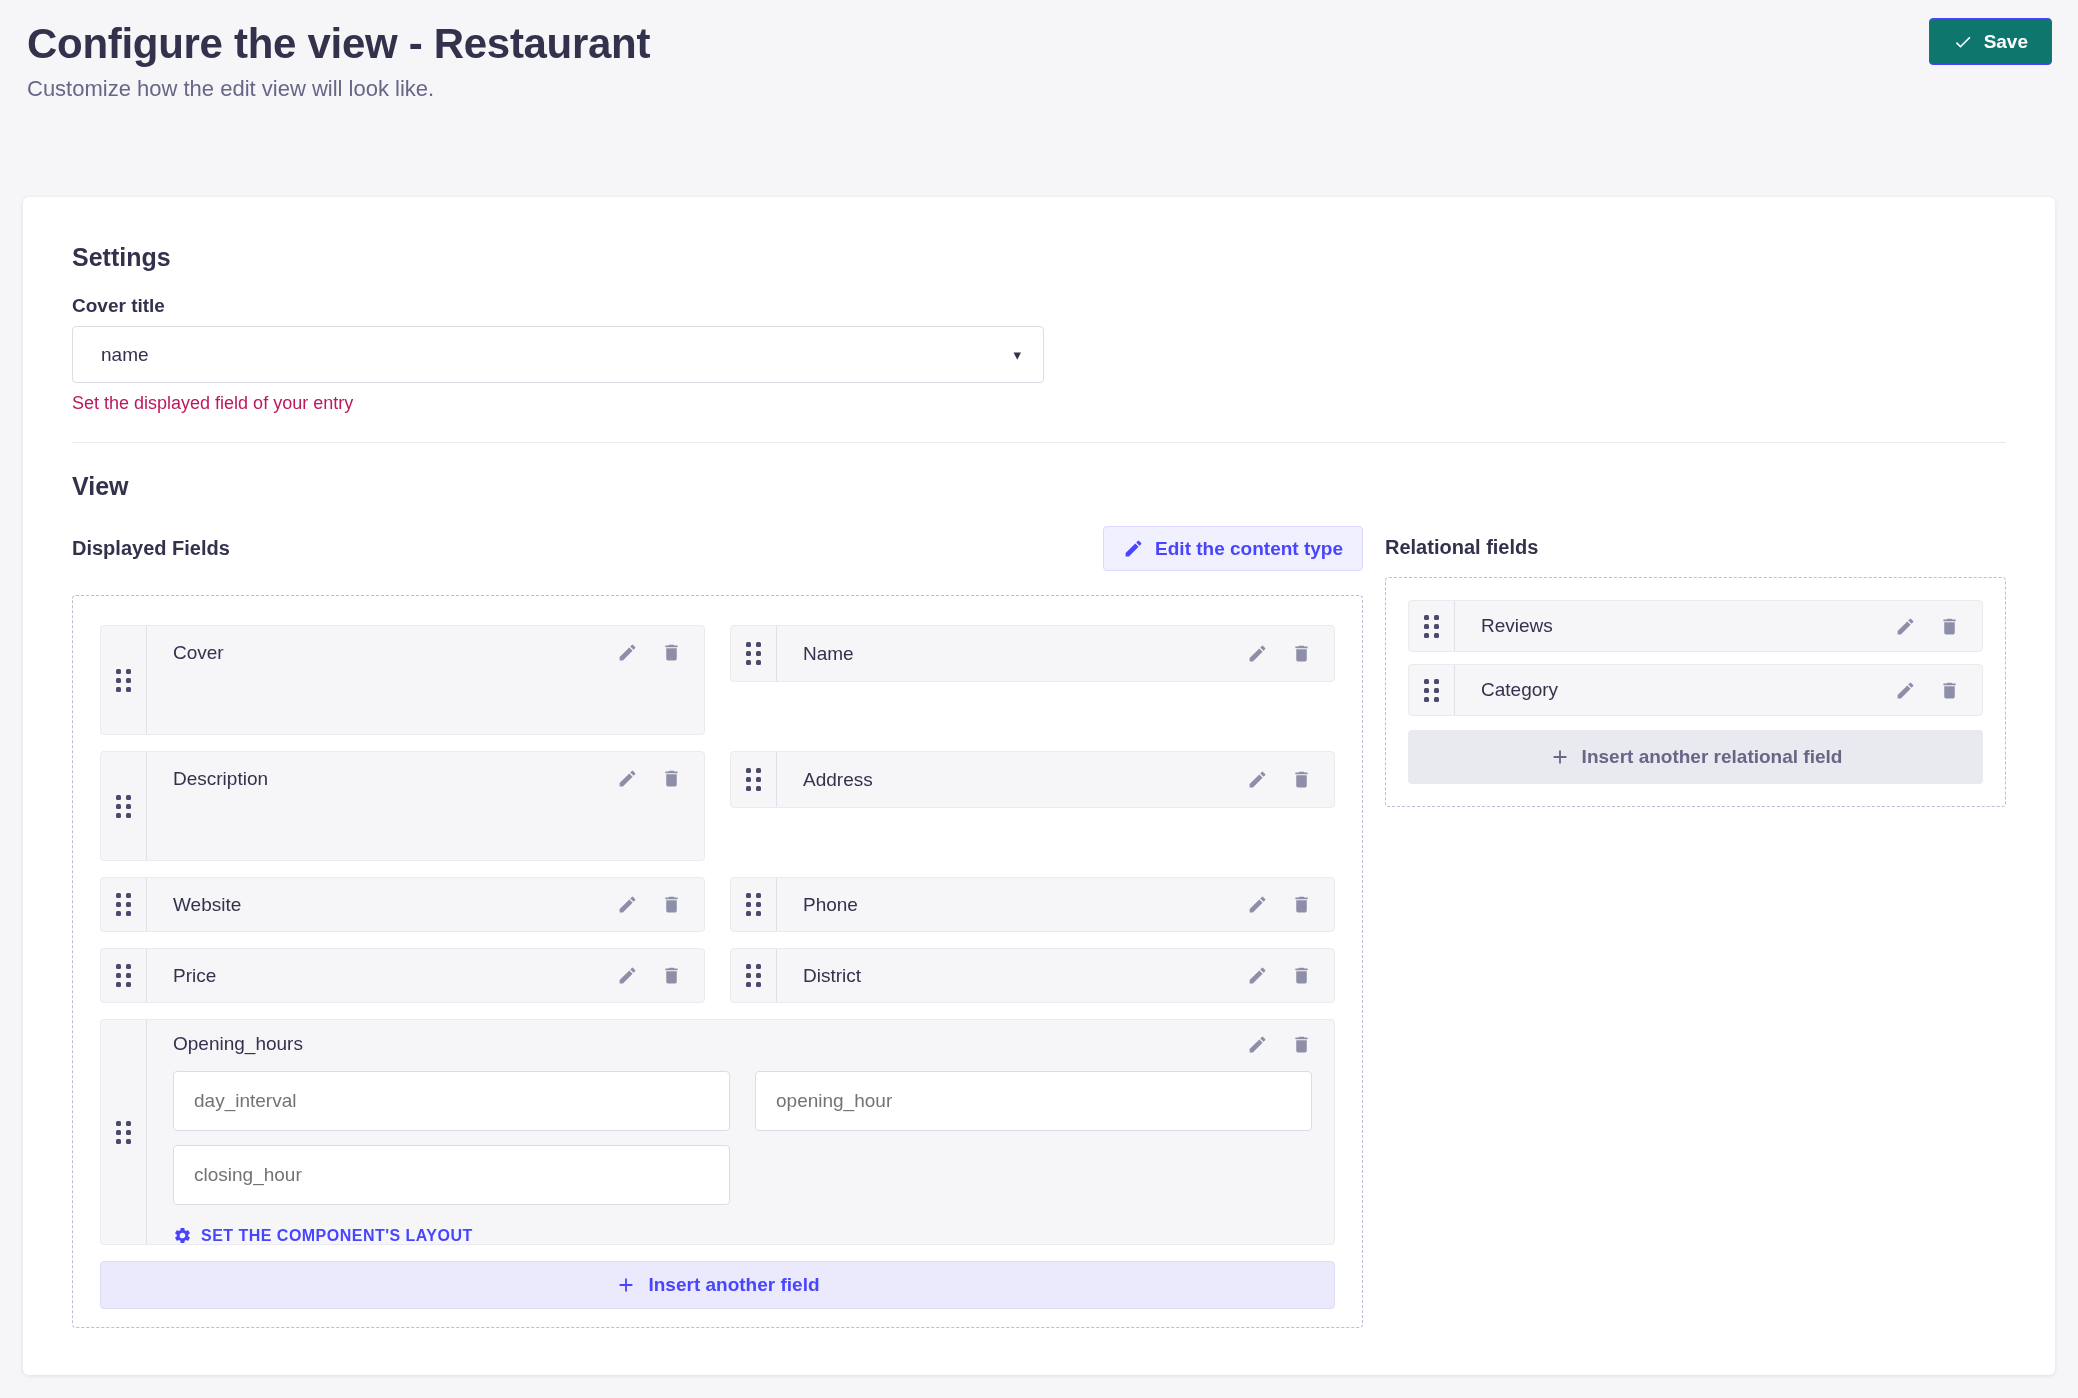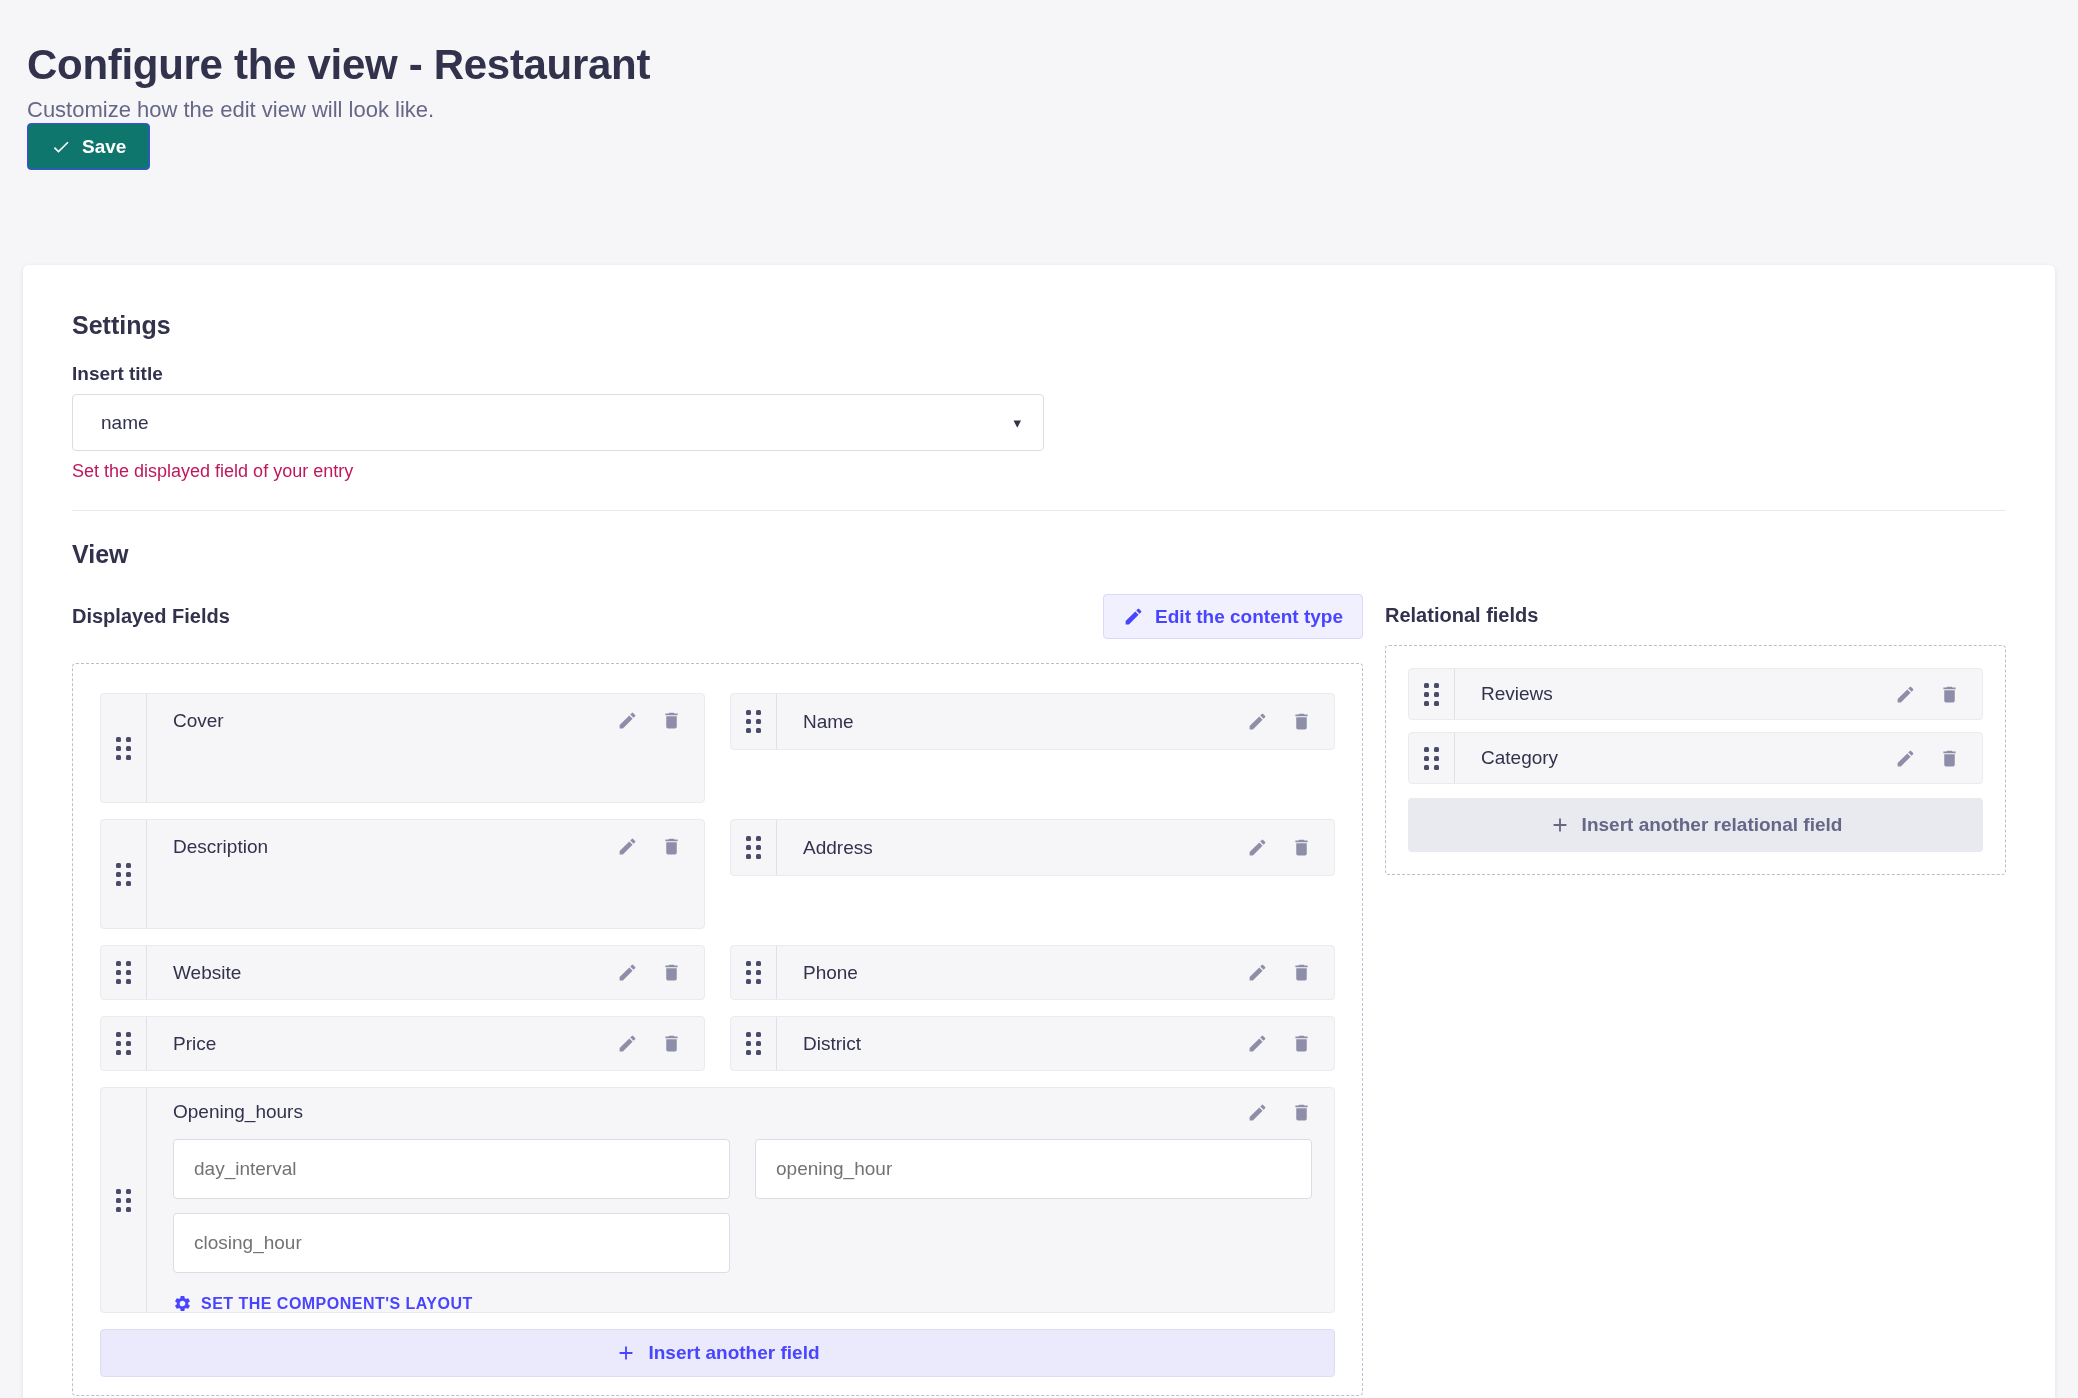--- a/index.html
+++ b/index.html
@@ -4,21 +4,21 @@
 <style>
   * { margin:0; padding:0; box-sizing:border-box; }
   html,body { width:2078px; height:1398px; }
   body {
     font-family:"Liberation Sans", sans-serif;
     background:#f6f6f9;
     color:#32324d;
     overflow:hidden;
   }
   
-  .page-header { padding:39px 26px 0 27px; display:flex; justify-content:space-between; align-items:flex-start;flex-direction:column; }
+  .page-header { padding:18px 26px 0 27px; display:flex; justify-content:space-between; align-items:flex-start; }
   .page-title { font-size:42px; font-weight:700; color:#32324d; line-height:52px; letter-spacing:-.3px; }
   .page-subtitle { font-size:22px; color:#666687; margin-top:6px; }
   .save-btn {
     display:flex; align-items:center; gap:11px;
     background:#0f766e; border:1px solid #4945ff; border-radius:4px;
     height:47px; padding:0 23px; color:#ffffff; font-weight:700; font-size:19px;
     cursor:pointer; font-family:inherit;
   }
   
   .card {
@@ -125,21 +125,21 @@
           <path d="M9 16.2 4.8 12l-1.4 1.4L9 19 21 7l-1.4-1.4z"></path>
         </svg>
     </span>
     <span>Save</span>
   </button>
 </div>
 
 <div class="card">
 
   <h2 class="section-h">Settings</h2>
-  <div class="field-label">Insert title</div>
+  <div class="field-label">Cover title</div>
   <div class="select" role="combobox">
     <span>name</span>
     <span class="caret">▾</span>
   </div>
   <div class="helper">Set the displayed field of your entry</div>
 
   <hr class="divider">
 
   <h2 class="section-h view-h">View</h2>
 

